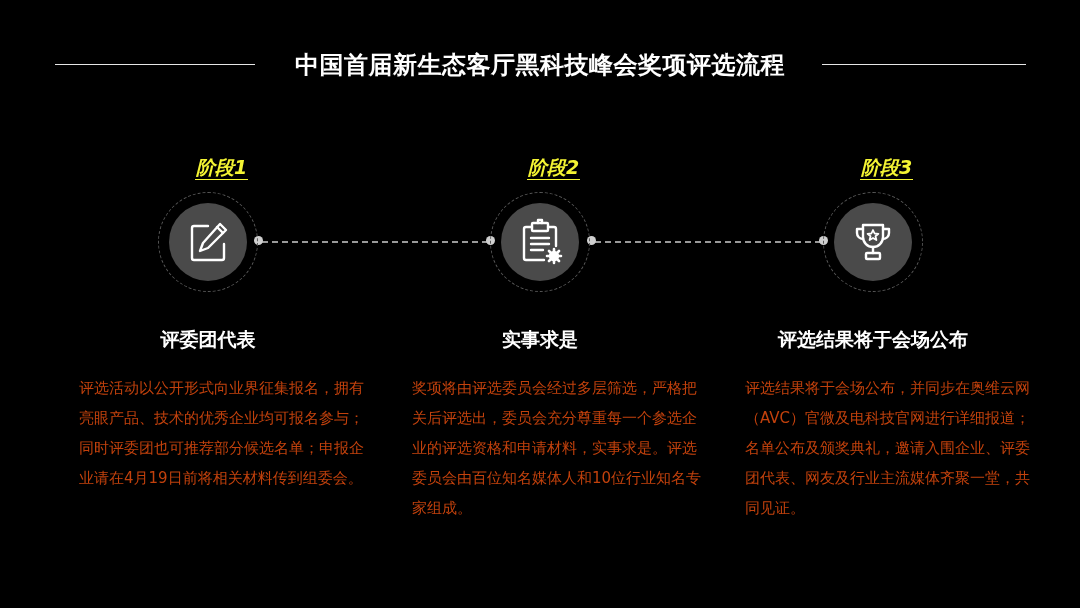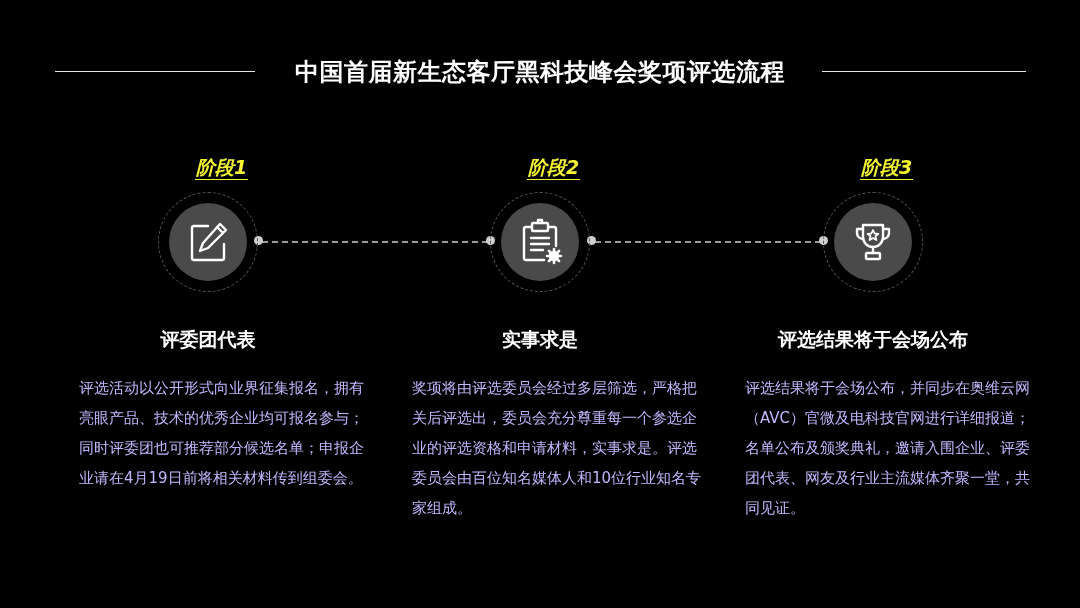--- a/index.html
+++ b/index.html
@@ -1,30 +1,30 @@
 <!DOCTYPE html>
 <html><head>
   <meta charset="utf-8">
   <style>
     html, body { margin:0; padding:0; background:#000; }
     body { width:1080px; height:608px; position:relative; overflow:hidden; font-family:"DejaVu Sans", "Liberation Sans", sans-serif; color:#fff; }
-    .title-row { position:absolute; top:52px; left:0; width:1080px; height:40px; }
+    .title-row { position:absolute; top:45px; left:0; width:1080px; height:40px; }
     .title-line { position:absolute; top:19px; height:1px; background:#e6e6e6; }
     .title-line.left { left:55px; width:200px; }
     .title-line.right { left:822px; width:204px; }
     .title { position:absolute; left:0; width:1080px; text-align:center; top:4px; font-size:24px; font-weight:bold; letter-spacing:0.5px; }
     .stage { position:absolute; top:155px; width:330px; }
     .stage-label { position:absolute; top:0; width:100%; text-align:center; font-size:19px; font-weight:bold; font-style:italic; color:var(--accent); }
     .stage-label span { border-bottom:1.5px solid var(--accent); padding:0 1px 1px;margin-left:27px; }
     .ring { position:absolute; top:37px; left:115px; width:100px; height:100px; border-radius:50%; border:1px dashed #555; box-sizing:border-box; }
     .circle { position:absolute; top:48px; left:126px; width:78px; height:78px; border-radius:50%; background:#4a4a4a; display:flex; align-items:center; justify-content:center; }
     .connector { position:absolute; top:241px; height:0; border-top:2px dashed #9a9a9a; }
     .dot { position:absolute; top:236px; width:9px; height:9px; border-radius:50%; background:#cfcfcf; }
     .stage-title { position:absolute; top:172px; width:100%; text-align:center; font-size:19px; font-weight:bold; }
-    .desc { position:absolute; top:218px; left:0; width:290px; font-size:15px; line-height:30px; color:#c4b5fd; }
+    .desc { position:absolute; top:218px; left:0; width:290px; font-size:15px; line-height:30px; color:#c2410c; }
   </style>
 </head>
 <body>
 
 <div class="title-row">
   <div class="title-line left"></div>
   <div class="title">中国首届新生态客厅黑科技峰会奖项评选流程</div>
   <div class="title-line right"></div>
 </div>
 

